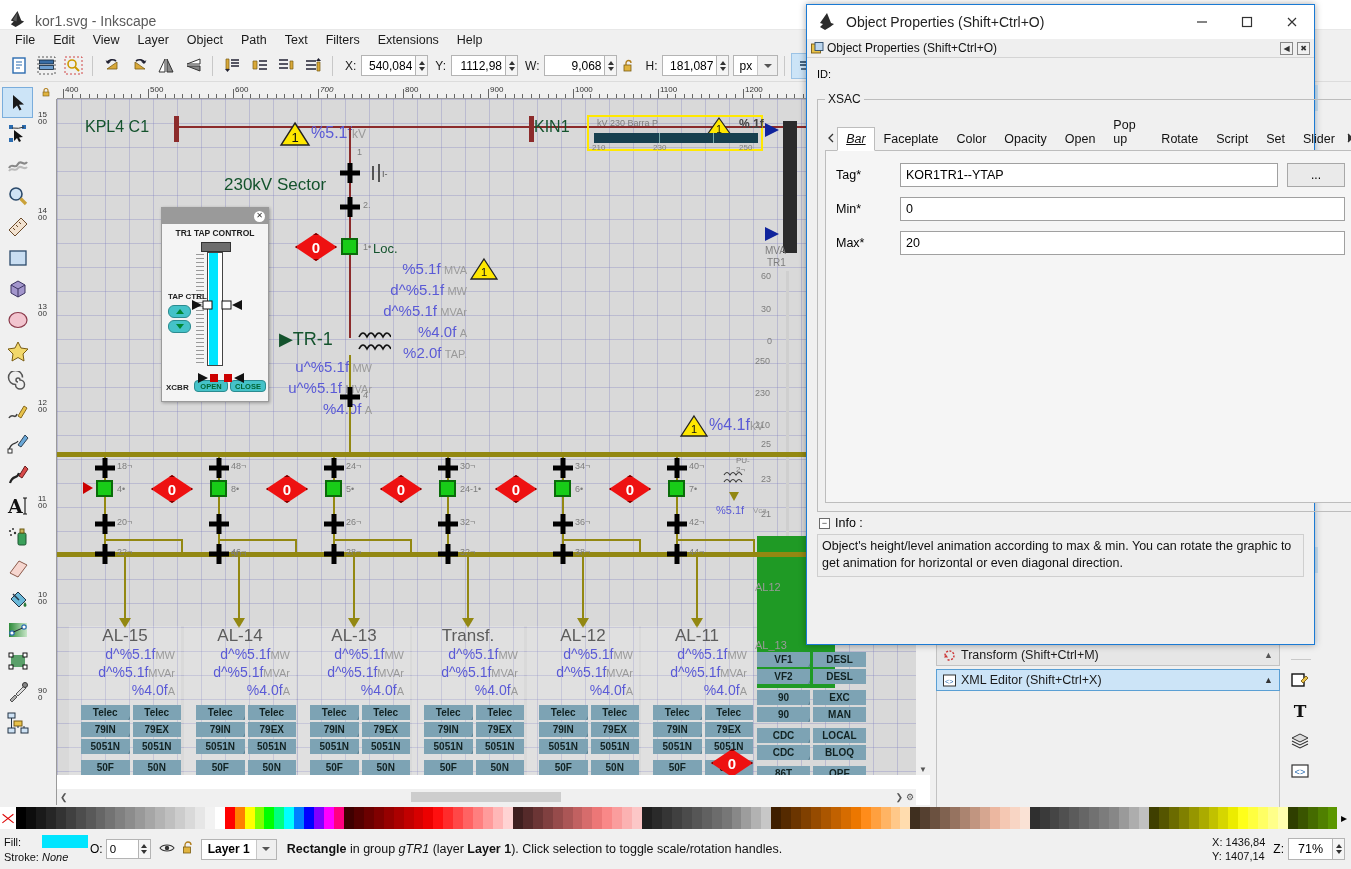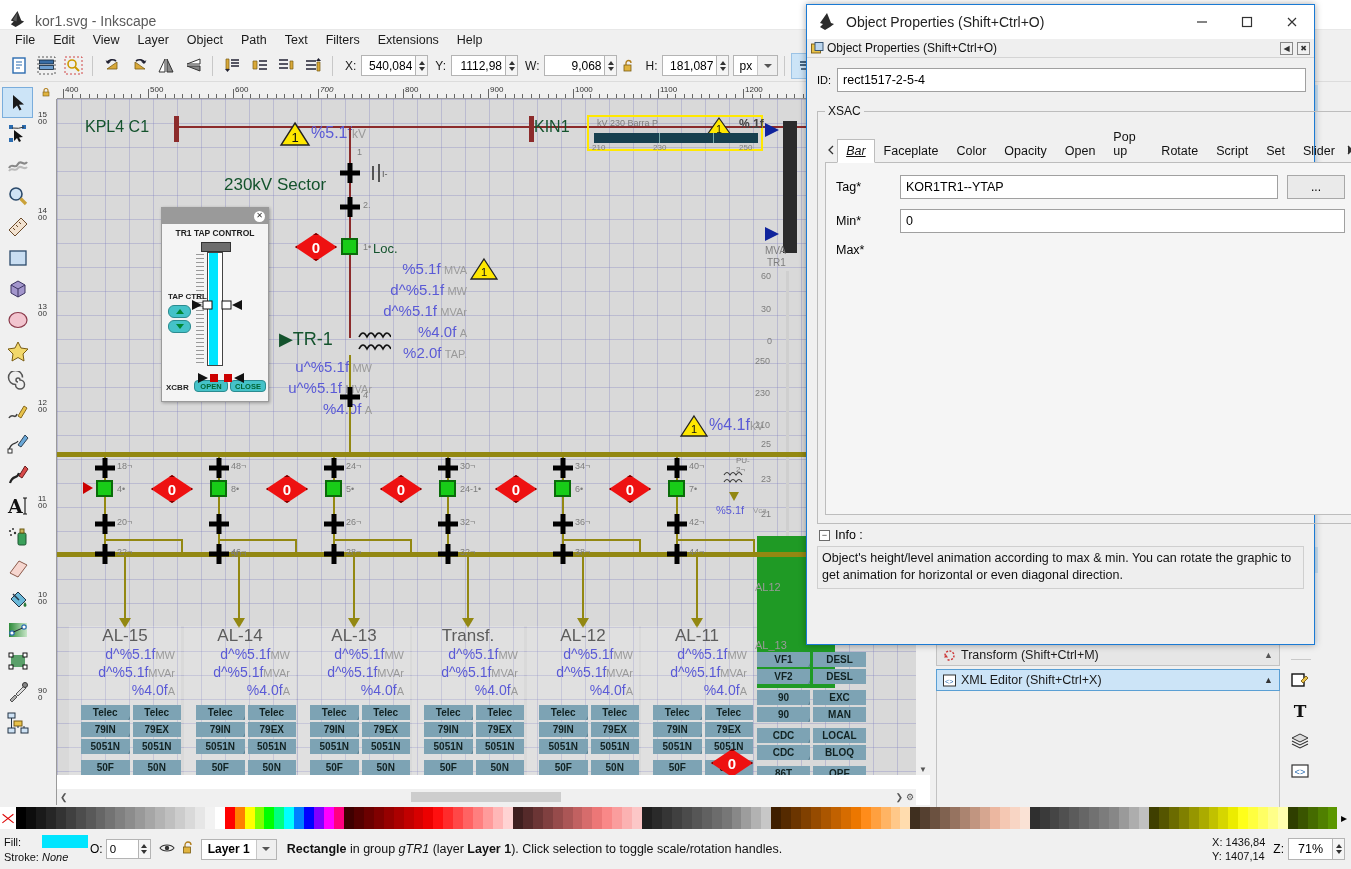--- a/index.html
+++ b/index.html
@@ -1424,21 +1424,20 @@
     </svg>
     <span>Object Properties (Shift+Ctrl+O)</span>
     <div class="sbtns">
       <span class="sbx">◀</span>
       <span class="sbx">✖</span>
     </div>
   </div>
 
   <div class="idrow">
     <span class="lab">ID:</span>
-    <input value="rect1517-2-5-4" style="">
   </div>
 
   <fieldset class="xsac">
     <legend>XSAC</legend>
     <div class="tabrow">
       <span class="tabarrow">
           <svg width="8" height="10" viewBox="0 0 8 10">
             <path d="M6 1 L2 5 L6 9" fill="none" stroke="#333" stroke-width="1.3"></path>
           </svg>
         </span>
@@ -1463,20 +1462,21 @@
         <span class="flab">Tag*</span>
         <input value="KOR1TR1--YTAP" style="">
         <span class="dotsbtn">...</span>
       </div>
       <div class="frow">
         <span class="flab">Min*</span>
         <input value="0" style="">
       </div>
       <div class="frow">
         <span class="flab">Max*</span>
+        <input value="20" style="">
       </div>
     </div>
   </fieldset>
 
   <div class="infobox">
     <div class="infohdr">
       <span class="infoexp">−</span>
       <span>Info :</span>
     </div>
     <div class="infotxt">Object's height/level animation according to max &amp; min. You can rotate the graphic to get animation for horizontal or even diagonal direction.</div>

